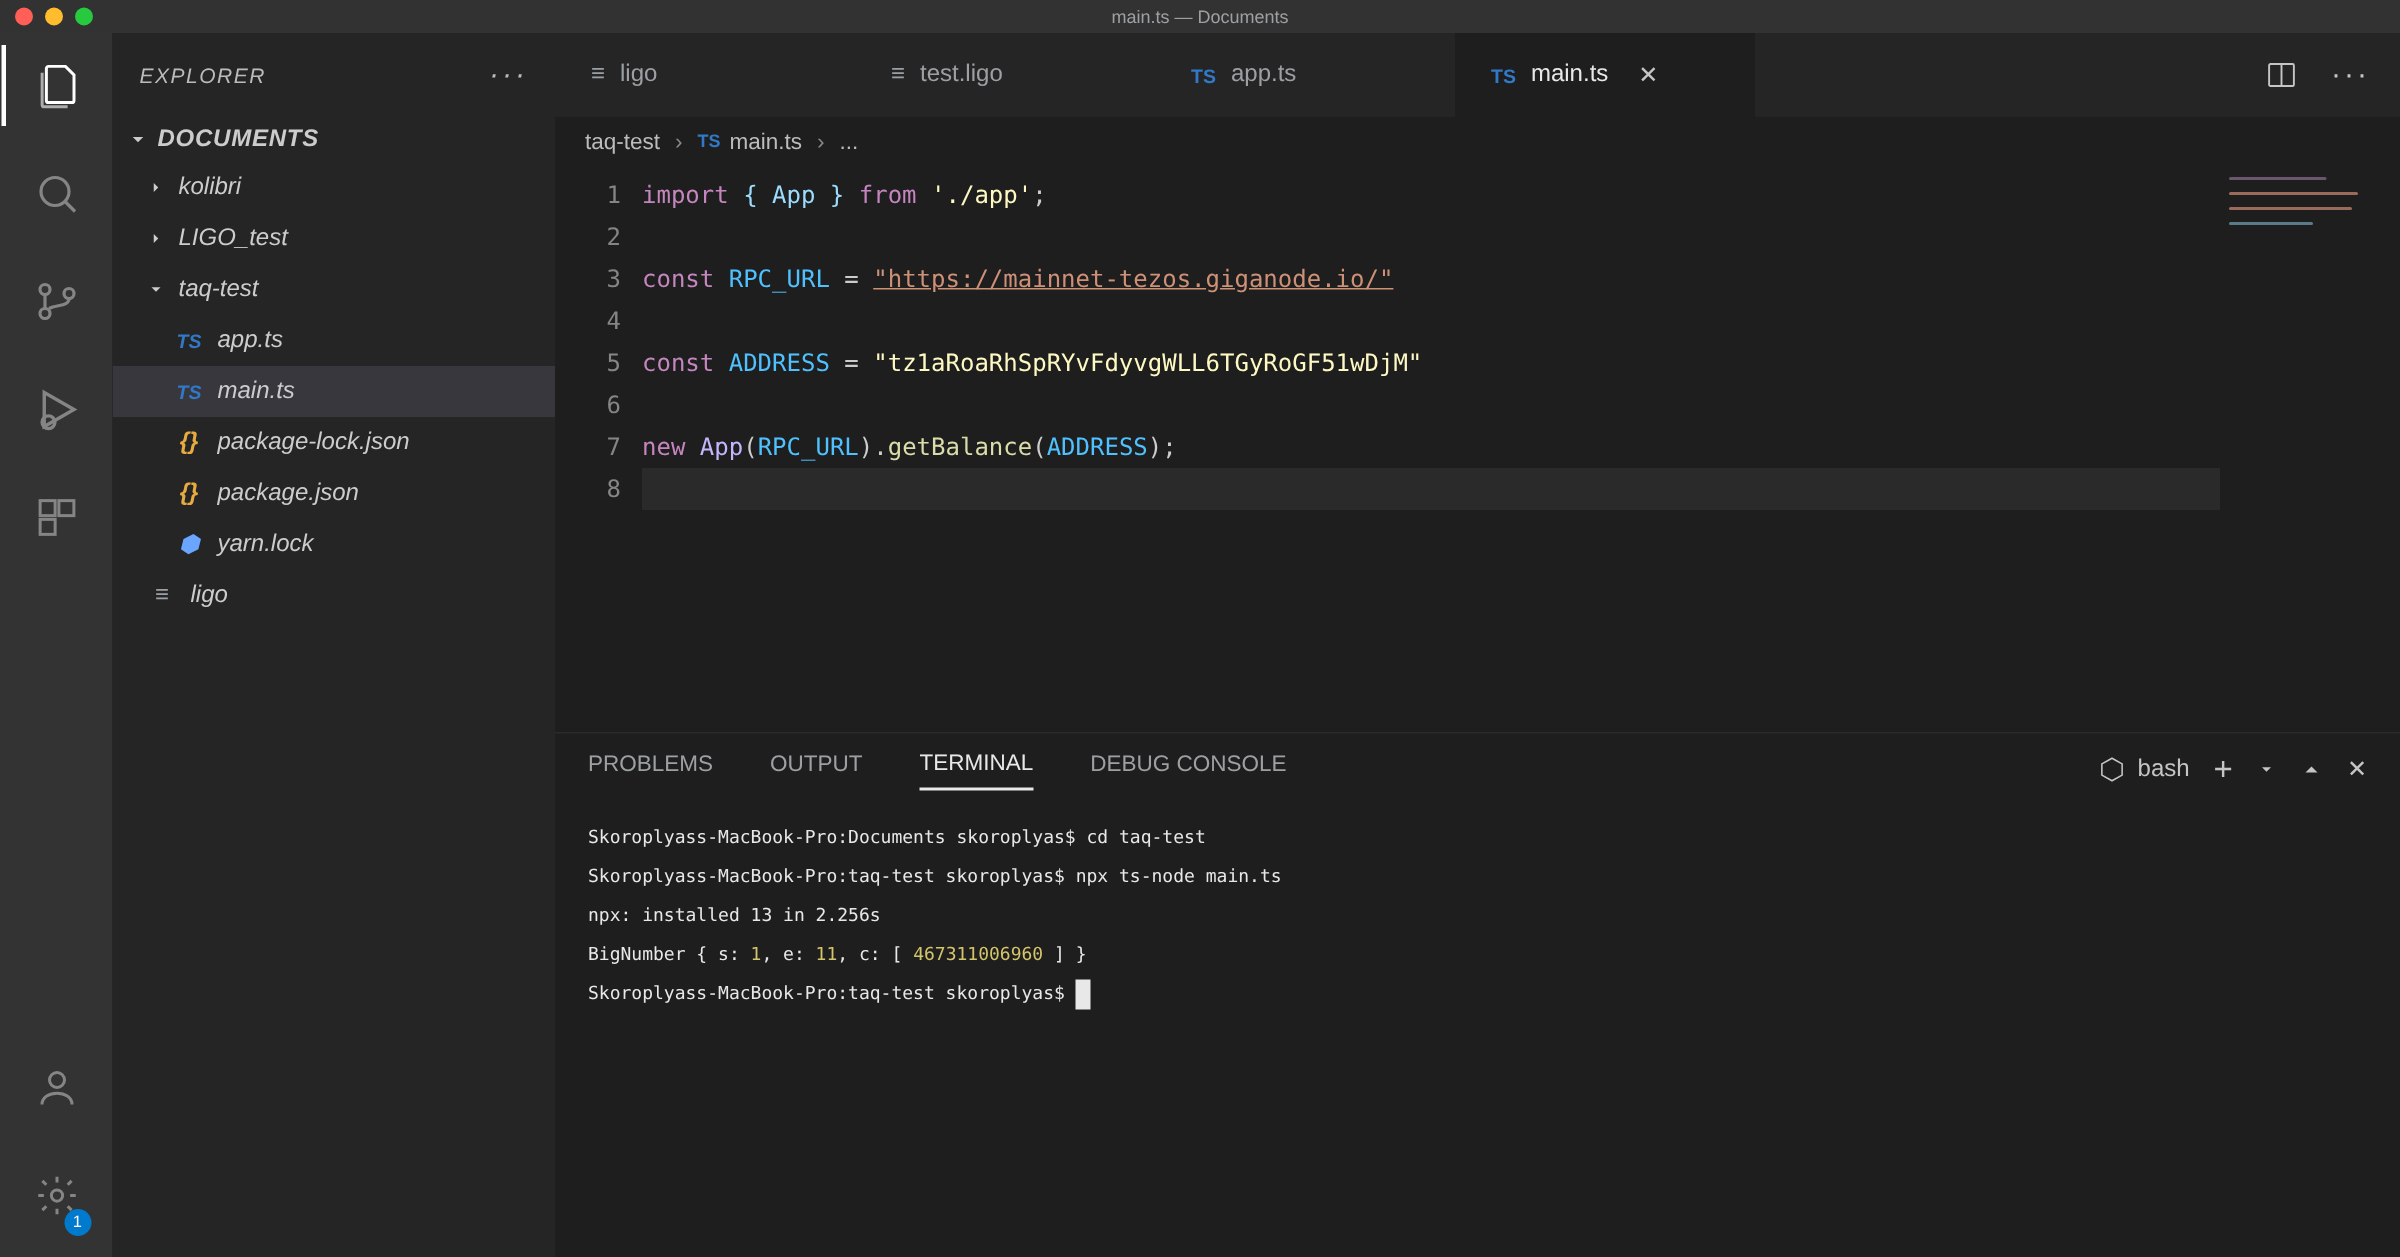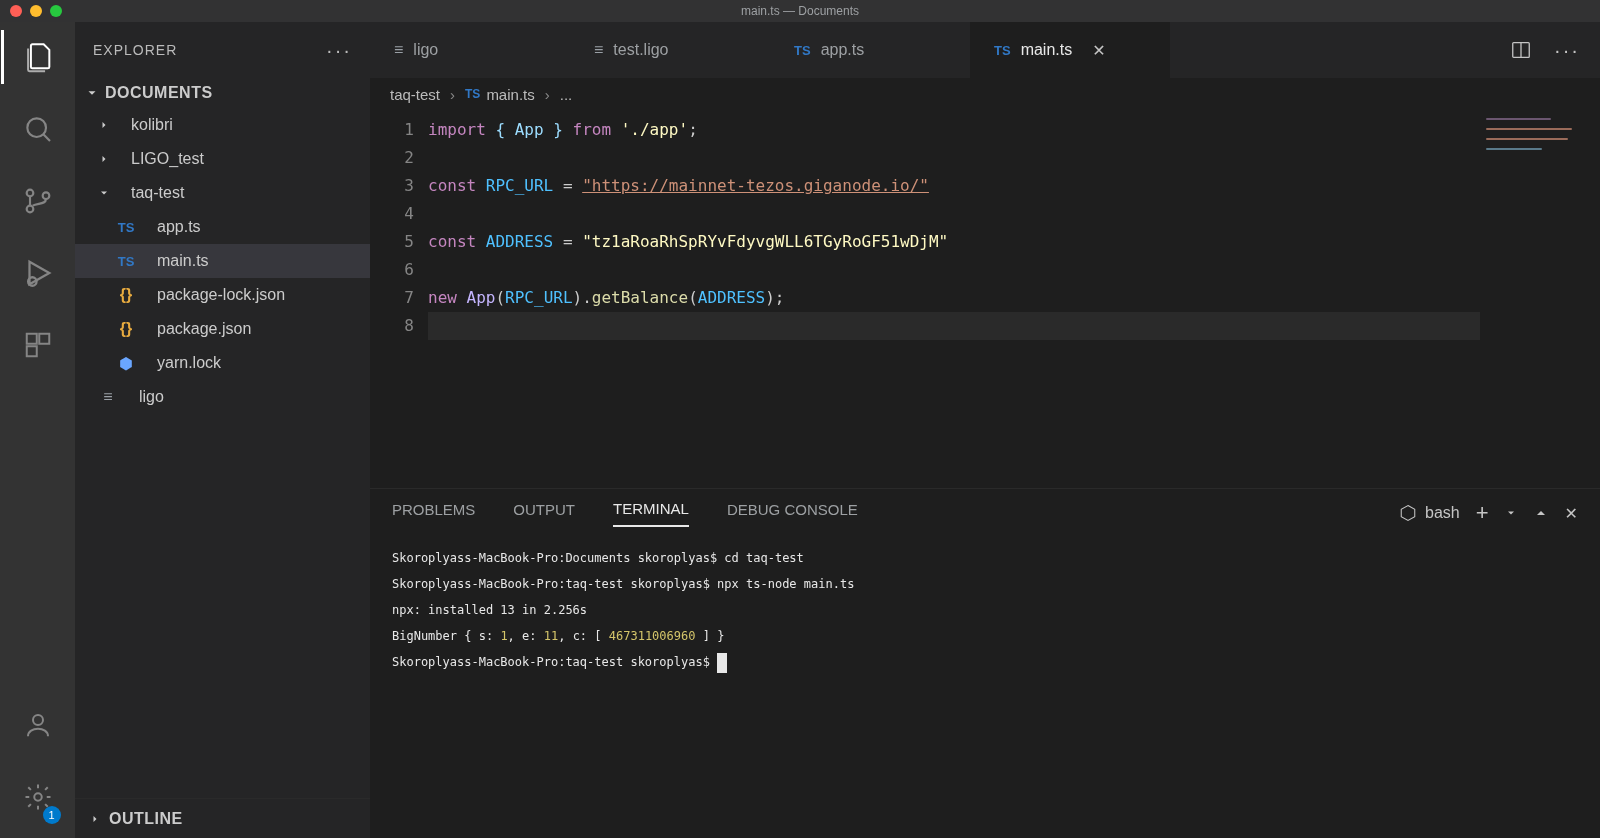--- a/index.html
+++ b/index.html
@@ -27,29 +27,29 @@
   width: 75px; background: #333333; display: flex; flex-direction: column;
   align-items: center; padding-top: 12px; gap: 26px;
 }
 .activity .spacer { flex: 1; }
 .act-btn { width: 46px; height: 46px; display: flex; align-items: center; justify-content: center; color: #858585; cursor: pointer; position: relative; }
 .act-btn.active { color: #ffffff; }
 .act-btn.active::before { content: ""; position: absolute; left: -14px; top: -4px; bottom: -4px; width: 3px; background: #fff; }
 .badge { position: absolute; bottom: -4px; right: 0; width: 18px; height: 18px; border-radius: 50%; background: #007acc; color: #fff; font-size: 11px; display: flex; align-items: center; justify-content: center; }
 
 .sidebar {
-  width: 295px; background: #252526; display: flex; flex-direction: column;
+  width: 295px; background: #252526; display: flex; flex-direction: column; font-style: italic;
 }
 .side-head { height: 56px; display: flex; align-items: center; justify-content: space-between; padding: 0 18px; }
 .side-head .t { font-size: 14px; letter-spacing: 1px; color: #bbbbbb; }
 .side-head .dots { color: #bbbbbb; font-size: 20px; letter-spacing: 2px; cursor: pointer; }
 
 .tree { flex: 1; overflow: auto; font-size: 16px; }
 .tree-title { display: flex; align-items: center; gap: 6px; padding: 6px 10px; font-weight: 700; letter-spacing: .5px; color: #cccccc; cursor: pointer; }
-.row { display: flex; align-items: center; gap: 20px; height: 34px; cursor: pointer; }
+.row { display: flex; align-items: center; gap: 8px; height: 34px; cursor: pointer; }
 .row.sel { background: #37373d; }
 .row .chv { display: inline-flex; width: 14px; justify-content: center; }
 .row .ic { width: 22px; display: inline-flex; justify-content: center; }
 .ts-ic { color: #3178c6; font-weight: 700; font-size: 13px; }
 .json-ic { color: #e8ab3f; font-weight: 700; }
 .yarn-ic { color: #6aa6ff; }
 .ligo-ic { color: #9aa0a6; }
 .indent1 { padding-left: 22px; }
 .indent2 { padding-left: 40px; }
 .outline { height: 40px; display: flex; align-items: center; gap: 8px; padding: 0 14px; border-top: 1px solid #2a2a2a; cursor: pointer; }
@@ -208,26 +208,20 @@
           <span>package.json</span>
         </div>
       <div class="row indent2">
           <span class="ic yarn-ic">⬢</span>
           <span>yarn.lock</span>
         </div>
       <div class="row indent1">
           <span class="ic ligo-ic">≡</span>
           <span>ligo</span>
         </div>
-    </div>
-    <div class="outline">
-      <svg width="12" height="12" viewBox="0 0 16 16" fill="currentColor">
-          <path d="M6 4l4 4-4 4z"></path>
-        </svg>
-      <span style="letter-spacing:.5px;font-weight:600">OUTLINE</span>
     </div>
   </div>
 
   <div class="editor">
     <div class="tabs">
       <div class="tab">
           <span class="ligo-ic">≡</span>
           <span>ligo</span>
         </div>
       <div class="tab">

